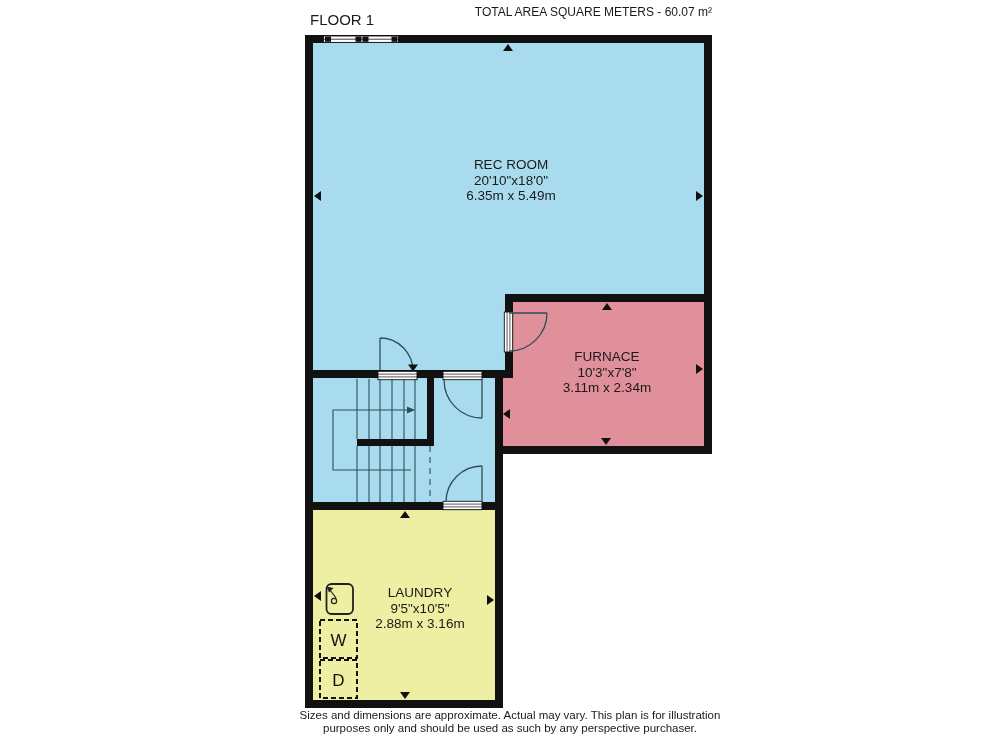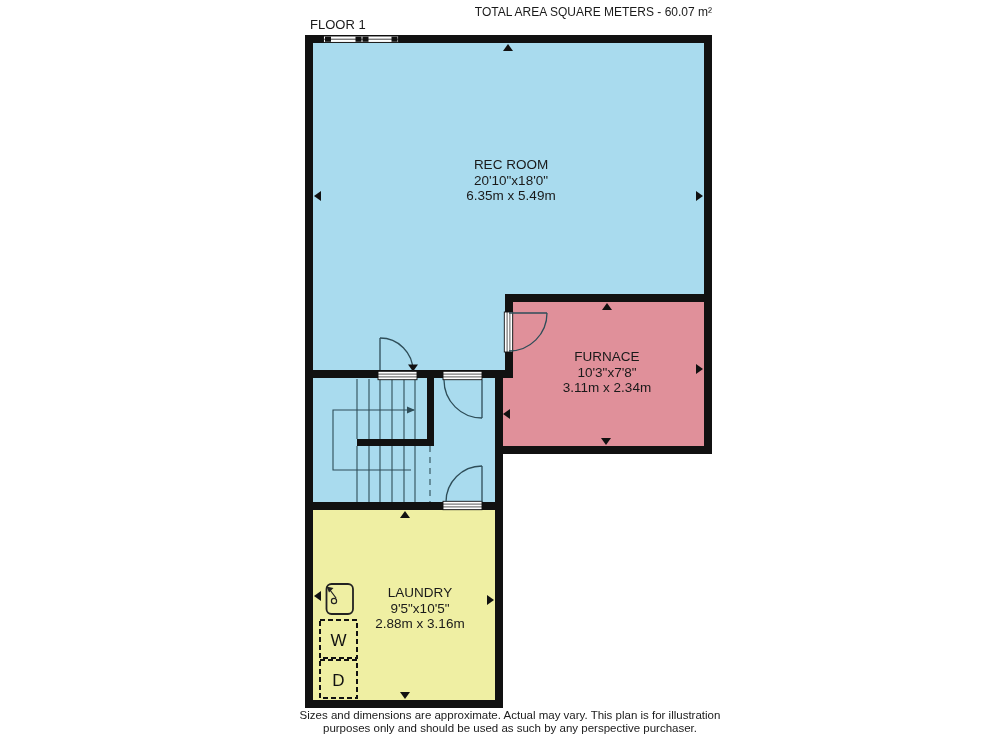--- a/index.html
+++ b/index.html
@@ -1,20 +1,20 @@
 <!DOCTYPE html>
 <html><head>
 <meta charset="utf-8">
 <style>
   html,body{margin:0;padding:0;background:#ffffff;}
   #canvas{
     position:relative;width:1000px;height:737px;background:#ffffff;
     overflow:hidden;font-family:"Liberation Sans",sans-serif;color:#1a1a1a;
   }
-  .hdr-left{position:absolute;left:310px;top:17px;font-size:13px;white-space:nowrap;}
+  .hdr-left{position:absolute;left:310px;top:11px;font-size:15px;white-space:nowrap;}
   .hdr-right{position:absolute;right:288px;top:5px;font-size:12px;line-height:14.5px;text-align:right;white-space:nowrap;}
   .footer{position:absolute;left:10px;top:709px;width:1000px;text-align:center;font-size:11.5px;line-height:13px;}
   svg{position:absolute;left:0;top:0;}
   svg text{font-family:"Liberation Sans",sans-serif;fill:#1a1a1a;font-size:13.5px;}
   svg text.appliance{font-size:17px;fill:#111;}
 </style>
 </head>
 <body>
 
 <div id="canvas">

